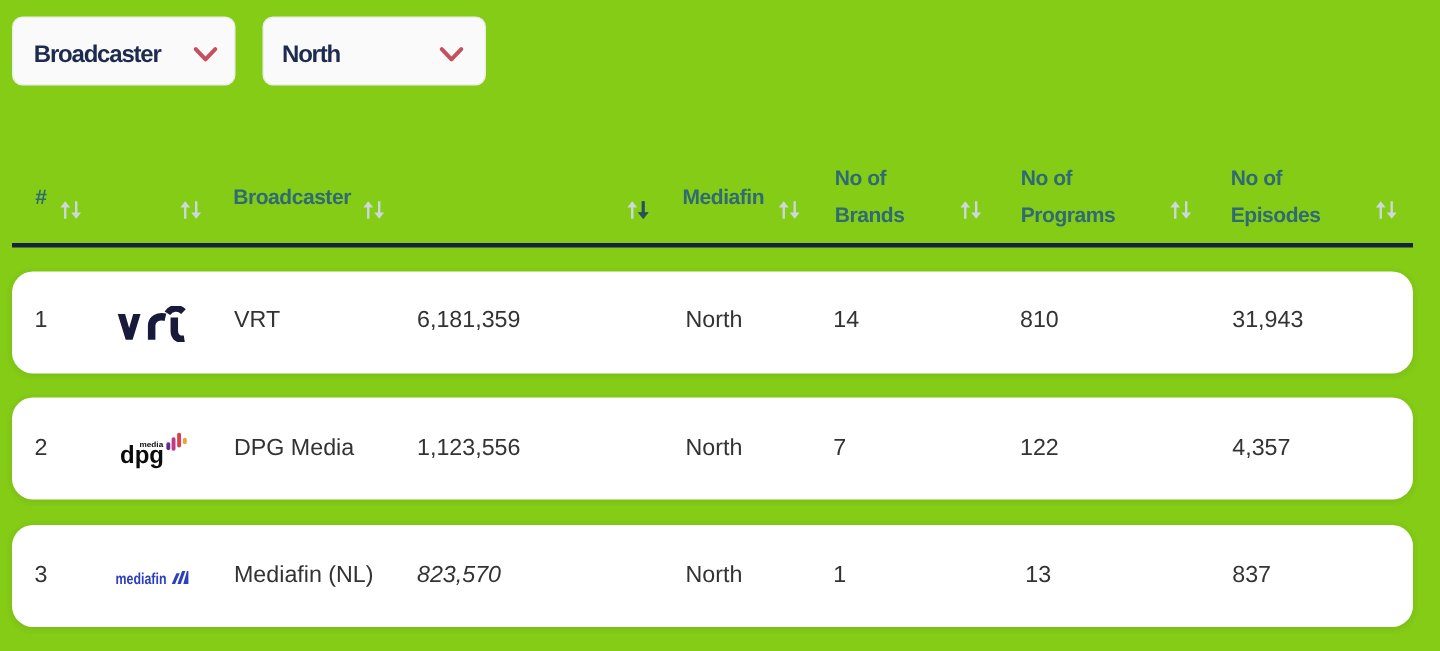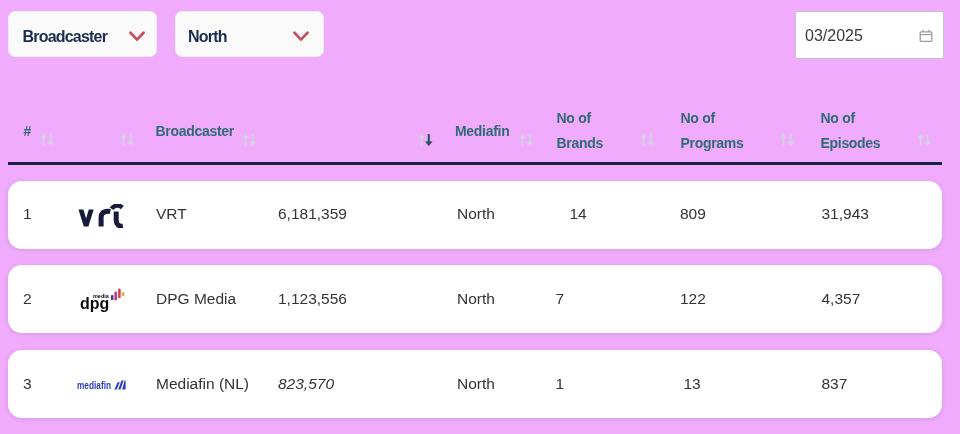--- a/index.html
+++ b/index.html
@@ -1,18 +1,18 @@
 <!DOCTYPE html>
 <html><head>
 <meta charset="utf-8">
 <style>
 * { margin:0; padding:0; box-sizing:border-box; }
 html,body { background:#fff; }
 body { font-family:"Liberation Sans", sans-serif; }
-.stage { position:relative; width:960px; height:434px; overflow:hidden; background:#f0abfc; }
+.stage { position:relative; width:960px; height:434px; overflow:hidden; background:#84cc16; }
 .abs { position:absolute; }
 .btn { position:absolute; top:10.5px; height:46.5px; background:#fafafa; border:1px solid #ededed; border-radius:7px; }
 .btnlabel { position:absolute; font-size:16px; font-weight:700; letter-spacing:-0.8px; color:#1c2b4e; top:calc(50% + 3px); transform:translateY(-50%); white-space:nowrap; }
 .hdr { position:absolute; font-size:14px; font-weight:700; letter-spacing:-0.3px; color:#306a73; line-height:25px; white-space:nowrap; }
 .cell { position:absolute; font-size:15.5px; color:#333; white-space:nowrap; top:24.5px; }
 .card { position:absolute; left:7.5px; width:934.5px; height:68px; background:#fff; border-radius:14px; box-shadow:0 1px 5px rgba(40,40,60,0.12); }
 </style>
 </head>
 <body>
 <div class="stage">
@@ -24,29 +24,20 @@
     </svg>
   </div>
 
   <div class="btn" style="left:174.5px; width:149px;">
     <span class="btnlabel" style="left:12.5px;">North</span>
     <svg class="abs" style="left:117.5px; top:19.5px;" width="16" height="11" viewBox="0 0 16 11">
       <polyline points="1.5,1.8 8,8.6 14.5,1.8" fill="none" stroke="#c5505e" stroke-width="2.7" stroke-linecap="round" stroke-linejoin="round"></polyline>
     </svg>
   </div>
 
-  <div class="abs" style="left:795px; top:10.5px; width:149px; height:48.5px; background:#fff; border:1px solid #c4c4c4; border-radius:2px;">
-    <span class="abs" style="left:9px; top:calc(50% + 1px); transform:translateY(-50%); font-size:16px; color:#3a3a3a;">03/2025</span>
-    <svg class="abs" style="left:123px; top:17.5px;" width="14" height="14" viewBox="0 0 14 14">
-      <rect x="1.2" y="2.8" width="11.6" height="9.6" rx="1" fill="none" stroke="#9b9b9b" stroke-width="1.3"></rect>
-      <line x1="1.2" y1="5.6" x2="12.8" y2="5.6" stroke="#9b9b9b" stroke-width="1.2"></line>
-      <line x1="4" y1="0.8" x2="4" y2="3" stroke="#9b9b9b" stroke-width="1.3"></line>
-      <line x1="10" y1="0.8" x2="10" y2="3" stroke="#9b9b9b" stroke-width="1.3"></line>
-    </svg>
-  </div>
 
   <div class="hdr" style="left:23.5px; top:118.5px;">#</div>
   <div class="hdr" style="left:155.5px; top:118.5px;">Broadcaster</div>
   <div class="hdr" style="left:455px; top:118.5px;">Mediafin</div>
   <div class="hdr" style="left:556.5px; top:106px;">No of<br>Brands</div>
   <div class="hdr" style="left:680.5px; top:106px;">No of<br>Programs</div>
   <div class="hdr" style="left:820.5px; top:106px;">No of<br>Episodes</div>
 
   <svg class="abs sorticon" style="left:39.5px; top:134px;" width="15" height="12" viewBox="0 0 15 12">
       <path fill="#ccd8db" d="M3.5 0.2 L6.8 4.3 H4.3 V11.8 H2.7 V4.3 H0.2 Z"></path>
@@ -91,22 +82,22 @@
       </g>
       <g fill="none" stroke="#171a39">
         <path d="M23.1 22.5 L23.1 13 C23.1 8.8 27.4 6.3 32.3 7.5" stroke-width="5"></path>
         <path d="M38.2 7.6 L38.2 16.6 C38.2 20.5 41 22.7 44.9 22.1" stroke-width="5"></path>
         <path d="M33.6 4.8 C36.1 0.9 41.1 0.6 44.3 3.7" stroke-width="4.4"></path>
       </g>
     </svg>
     <span class="cell" style="left:148.5px;">VRT</span>
     <span class="cell" style="left:270.5px;text-align:center;">6,181,359</span>
     <span class="cell" style="left:449.5px;">North</span>
-    <span class="cell" style="left:548px;margin-left:14px;">14</span>
-    <span class="cell" style="left:672.5px;">809</span>
+    <span class="cell" style="left:548px;">14</span>
+    <span class="cell" style="left:672.5px;">810</span>
     <span class="cell" style="left:814px;">31,943</span>
   </div>
 
   <div class="card" style="top:265.3px;">
     <span class="cell" style="left:15.5px;">2</span>
     <svg class="abs" style="left:72.5px; top:21.5px;" width="45" height="26" viewBox="0 0 45 26">
       <text x="0" y="21.5" font-family="Liberation Sans, sans-serif" font-size="16.5" font-weight="bold" fill="#0c0c0c" textLength="29.3" lengthAdjust="spacingAndGlyphs">dpg</text>
       <text x="13" y="11.3" font-family="Liberation Sans, sans-serif" font-size="5" font-weight="bold" fill="#0c0c0c" textLength="15.8" lengthAdjust="spacingAndGlyphs">media</text>
       <rect x="30.9" y="7.9" width="2.6" height="5.2" rx="1.2" fill="#5f2e91"></rect>
       <rect x="34.4" y="4.5" width="2.6" height="9" rx="1.2" fill="#c13a86"></rect>

